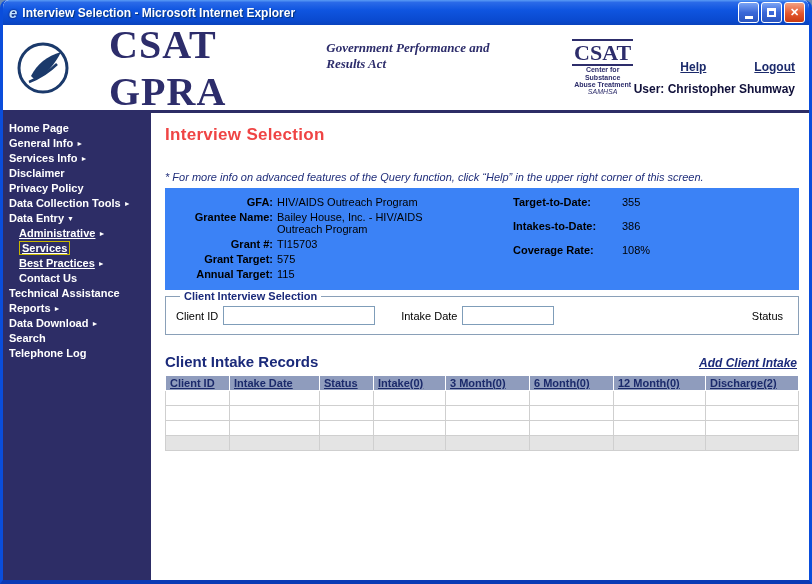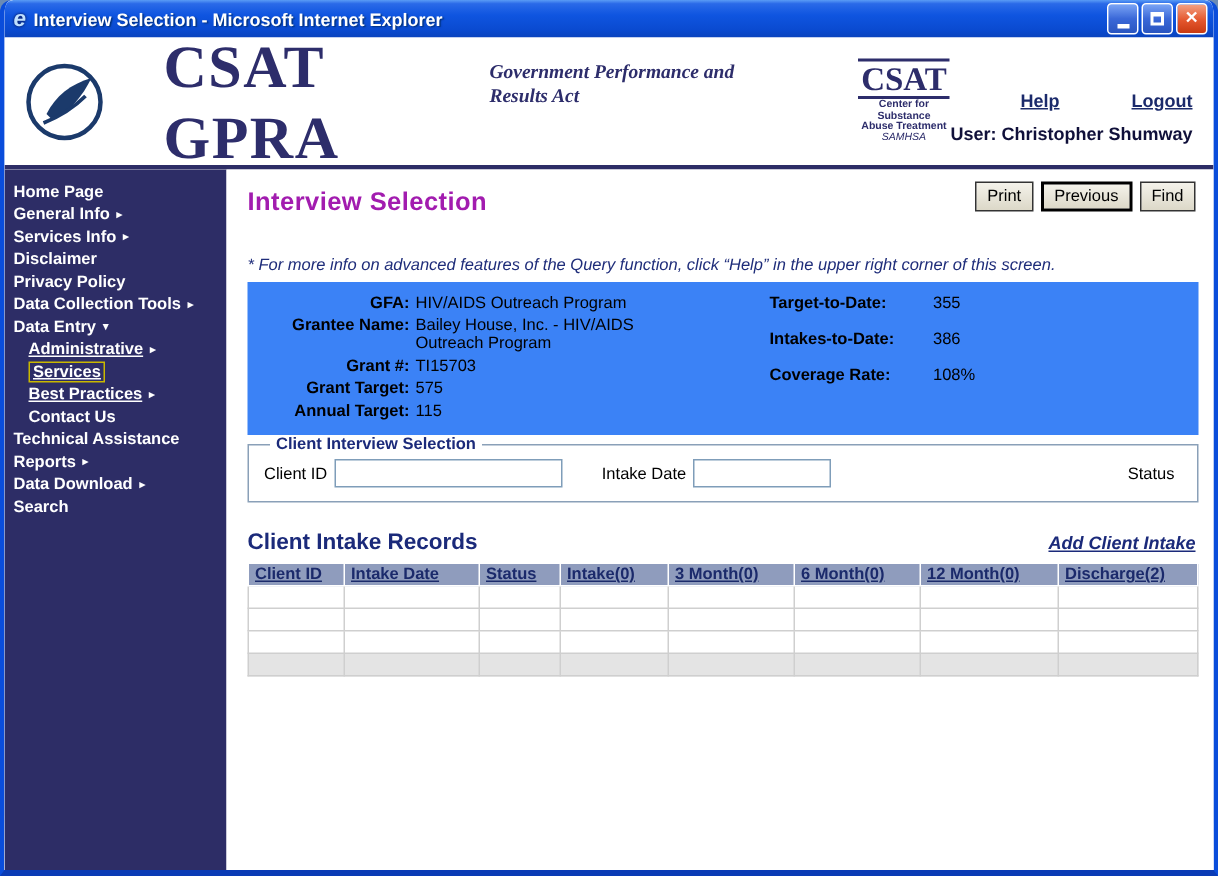--- a/index.html
+++ b/index.html
@@ -50,21 +50,21 @@
   
   .content{ display:flex; height:481px; background:#fff; }
   .sidebar{ width:148px; background:#2d2d66; padding-top:8px; flex:0 0 auto; }
   .sb-item{ color:#fff; font-size:11px; font-weight:bold; padding:1px 6px; line-height:13px; cursor:pointer; white-space:nowrap; }
   .sb-item .arrow{ font-size:7px; margin-left:3px; vertical-align:1px; }
   .sb-item.sub{ padding-left:16px; }
   .sb-item.underline .lbl{ text-decoration:underline; }
   .sb-item.selected .lbl{ border:1px solid #c9b800; padding:0 2px; text-decoration:underline; }
   
   .main{ flex:1; padding:8px 10px 0 14px; position:relative; background:#fff; }
-  .page-title{ color:#a21caf; font-size:17px; font-weight:bold; margin-top:4px; letter-spacing:.3px; }
+  .page-title{ color:#ef4444; font-size:17px; font-weight:bold; margin-top:4px; letter-spacing:.3px; }
   .toolbar{ position:absolute; top:8px; right:12px; display:flex; gap:5px; }
   .toolbar button{
     font-family:"Liberation Sans", sans-serif; font-size:11px; padding:2px 7px;
     background:linear-gradient(180deg,#f4f2ea,#dcd8c8); border:1px solid #333; cursor:pointer; color:#000;
   }
   .toolbar button.default{ border:2px solid #000; }
   .note{ margin-top:26px; font-size:11px; font-style:italic; color:#1f2d7a; }
   
   .grant-panel{ margin-top:5px; background:#3b82f6; padding:8px 8px 10px 0; display:flex; }
   .gp-left{ display:grid; grid-template-columns:108px 190px; column-gap:4px; row-gap:3px; font-size:11px; }
@@ -156,30 +156,26 @@
       <div class="sb-item"><span class="lbl">Data Collection Tools</span><span class="arrow">►</span></div>
       <div class="sb-item"><span class="lbl">Data Entry</span><span class="arrow">▼</span></div>
       <div class="sb-item sub underline"><span class="lbl">Administrative</span><span class="arrow">►</span></div>
       <div class="sb-item sub selected"><span class="lbl">Services</span></div>
       <div class="sb-item sub underline"><span class="lbl">Best Practices</span><span class="arrow">►</span></div>
       <div class="sb-item sub"><span class="lbl">Contact Us</span></div>
       <div class="sb-item"><span class="lbl">Technical Assistance</span></div>
       <div class="sb-item"><span class="lbl">Reports</span><span class="arrow">►</span></div>
       <div class="sb-item"><span class="lbl">Data Download</span><span class="arrow">►</span></div>
       <div class="sb-item"><span class="lbl">Search</span></div>
+      <div class="sb-item"><span class="lbl">Telephone Log</span></div>
     </div>
 
     <div class="main">
       <div class="page-title">Interview Selection</div>
 
-      <div class="toolbar">
-        <button>Print</button>
-        <button class="default">Previous</button>
-        <button>Find</button>
-      </div>
 
       <div class="note">* For more info on advanced features of the Query function, click “Help” in the upper right corner of this screen.</div>
 
       <div class="grant-panel">
         <div class="gp-left">
           <span class="lab">GFA:</span>
           <span class="val">HIV/AIDS Outreach Program</span>
           <span class="lab">Grantee Name:</span>
           <span class="val">Bailey House, Inc. - HIV/AIDS Outreach Program</span>
           <span class="lab">Grant #:</span>

